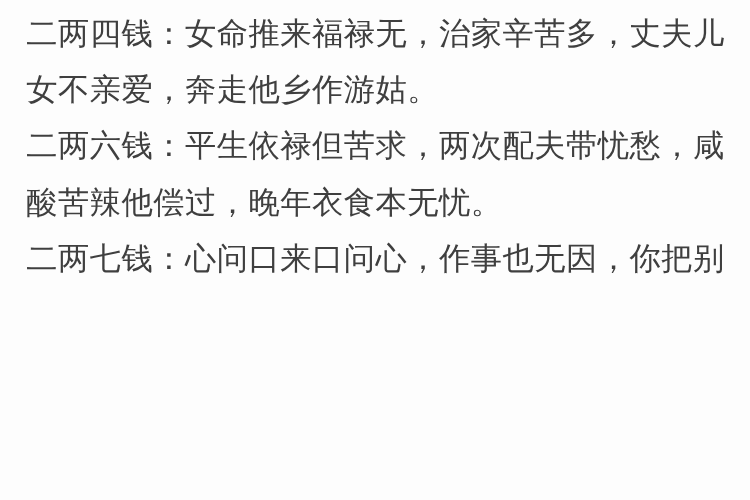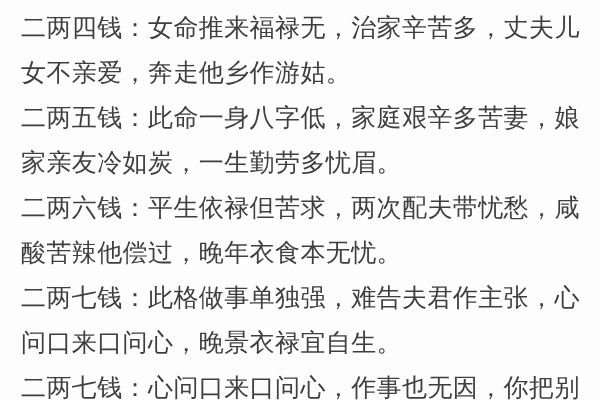--- a/index.html
+++ b/index.html
@@ -37,29 +37,23 @@
 </style>
 </head>
 <body>
 
 <div class="doc">
 
   <p class="entry">
     <span class="weight-label">二两四钱：</span><span class="verse-text">女命推来福禄无，治家辛苦多，丈夫儿女不亲爱，奔走他乡作游姑。</span>
   </p>
 
-  <p class="entry">
-    <span class="weight-label">二两五钱：</span><span class="verse-text">此命一身八字低，家庭艰辛多苦妻，娘家亲友冷如炭，一生勤劳多忧眉。</span>
-  </p>
 
   <p class="entry">
     <span class="weight-label">二两六钱：</span><span class="verse-text">平生依禄但苦求，两次配夫带忧愁，咸酸苦辣他偿过，晚年衣食本无忧。</span>
   </p>
 
-  <p class="entry">
-    <span class="weight-label">二两七钱：</span><span class="verse-text">此格做事单独强，难告夫君作主张，心问口来口问心，晚景衣禄宜自生。</span>
-  </p>
 
   <p class="entry">
     <span class="weight-label">二两七钱：</span><span class="verse-text">心问口来口问心，作事也无因，你把别</span>
   </p>
 
 </div>
 
 </body></html>

